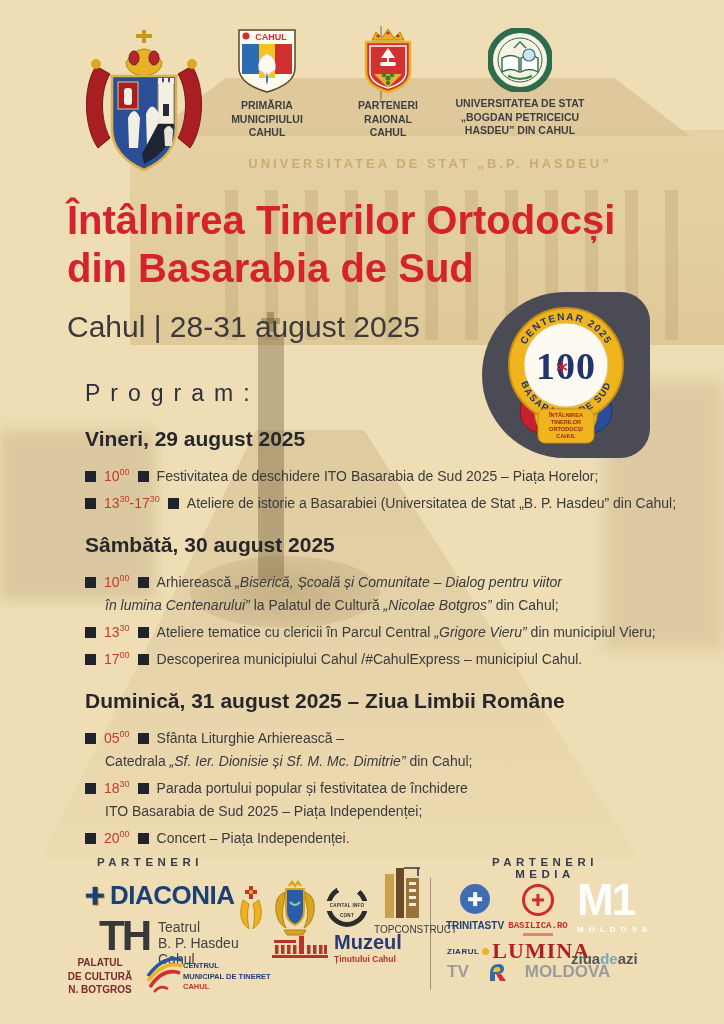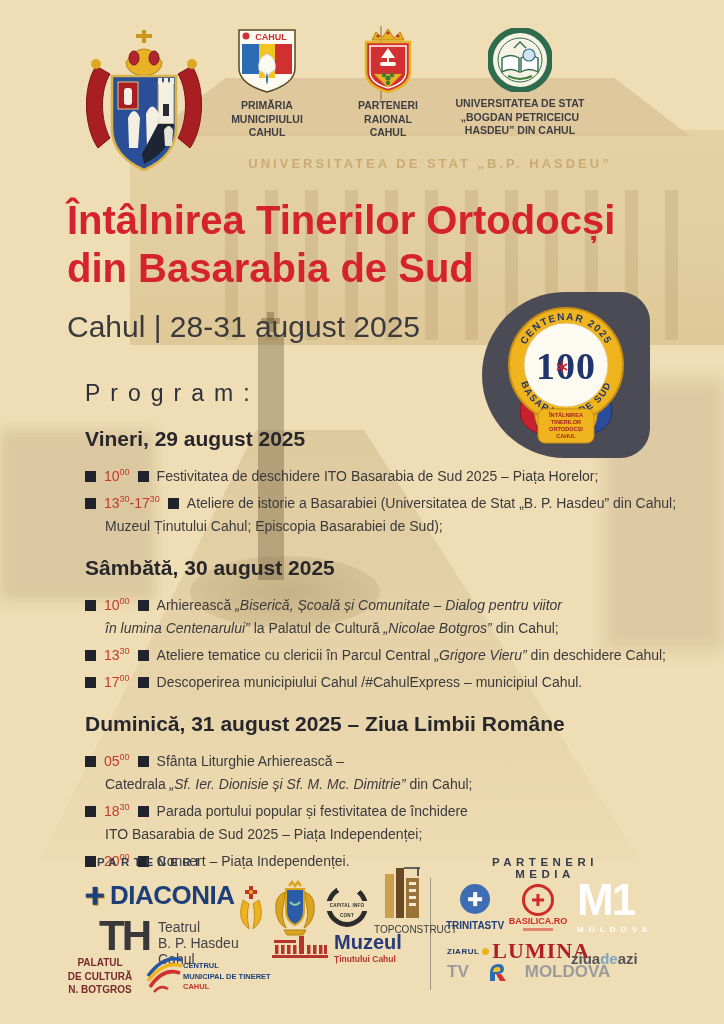--- a/index.html
+++ b/index.html
@@ -87,21 +87,21 @@
 
   .trinitas{left:445px;top:884px;width:60px;text-align:center;}
   .tri-circle{width:30px;height:30px;margin:0 auto;border-radius:50%;background:#3f6db4;
     display:flex;align-items:center;justify-content:center;}
   .tri-cross{width:15px;height:15px;color:#fff;}
   .trinitas .t{font-size:10px;font-weight:800;color:#1d3f7d;margin-top:6px;}
   .basilica{left:505px;top:884px;width:66px;text-align:center;}
   .bas-ring{width:26px;height:26px;margin:0 auto;border:3px solid #cf2b27;border-radius:50%;
     display:flex;align-items:center;justify-content:center;}
   .bas-cross{width:13px;height:13px;color:#cf2b27;}
-  .basilica .t{font-size:9px;font-weight:800;color:#cf2b27;}
+  .basilica .t{font-size:9px;font-weight:800;color:#cf2b27;margin-top:5px;font-family:Liberation Mono, monospace;}
   .bas-line{width:30px;height:3px;background:rgba(207,43,39,.5);margin:2px auto 0;}
   .m1{left:577px;top:878px;color:#fff;}
   .m1 .big{font-size:44px;font-weight:900;letter-spacing:-2px;line-height:1;}
   .m1 .sub{font-size:8px;font-weight:700;letter-spacing:5px;margin-top:3px;}
   .lumina{left:447px;top:938px;display:flex;align-items:center;gap:3px;}
   .lumina .z{font-size:8px;font-weight:700;letter-spacing:.5px;color:#213a6b;}
   .lumina .dot{width:7px;height:7px;border-radius:50%;background:#e8b41f;display:inline-block;}
   .lumina .l{font-family:"Liberation Serif",serif;font-size:22px;font-weight:800;color:#b01f24;letter-spacing:1px;}
   .ziuadeazi{left:571px;top:950px;font-size:15px;font-weight:700;color:#55565a;}
   .ziuadeazi .de{color:#7fa3c0;}
@@ -250,30 +250,29 @@
 
   <div class="abs program">
     <div class="p-heading">Program:</div>
 
     <div class="day">Vineri, 29 august 2025</div>
     <div class="item">
       <span class="sq"></span><span class="tm">10</span><span class="sup">00</span><span class="sq2"></span><span>Festivitatea de deschidere ITO Basarabia de Sud 2025 – Piața Horelor;</span>
     </div>
     <div class="item">
       <span class="sq"></span><span class="tm">13</span><span class="sup">30</span><span class="tm">-</span><span class="tm">17</span><span class="sup">30</span><span class="sq2"></span><span>Ateliere de istorie a Basarabiei (Universitatea de Stat „B. P. Hasdeu” din Cahul;</span><br>
-      <span>Muzeul Ținutului Cahul; Episcopia Basarabiei de Sud);</span>
     </div>
 
     <div class="day">Sâmbătă, 30 august 2025</div>
     <div class="item">
       <span class="sq"></span><span class="tm">10</span><span class="sup">00</span><span class="sq2"></span><span>Arhierească </span><span class="it">„Biserică, Școală și Comunitate – Dialog pentru viitor</span><br>
       <span class="it">în lumina Centenarului”</span><span> la Palatul de Cultură </span><span class="it">„Nicolae Botgros”</span><span> din Cahul;</span>
     </div>
     <div class="item">
-      <span class="sq"></span><span class="tm">13</span><span class="sup">30</span><span class="sq2"></span><span>Ateliere tematice cu clericii în Parcul Central </span><span class="it">„Grigore Vieru”</span><span> din deschidere Cahul;</span>
+      <span class="sq"></span><span class="tm">13</span><span class="sup">30</span><span class="sq2"></span><span>Ateliere tematice cu clericii în Parcul Central </span><span class="it">„Grigore Vieru”</span><span> din municipiul Vieru;</span>
     </div>
     <div class="item">
       <span class="sq"></span><span class="tm">17</span><span class="sup">00</span><span class="sq2"></span><span>Descoperirea municipiului Cahul /#CahulExpress – municipiul Cahul.</span>
     </div>
 
     <div class="day">Duminică, 31 august 2025 – Ziua Limbii Române</div>
     <div class="item">
       <span class="sq"></span><span class="tm">05</span><span class="sup">00</span><span class="sq2"></span><span>Sfânta Liturghie Arhierească –</span><br>
       <span>Catedrala </span><span class="it">„Sf. Ier. Dionisie și Sf. M. Mc. Dimitrie”</span><span> din Cahul;</span>
     </div>

